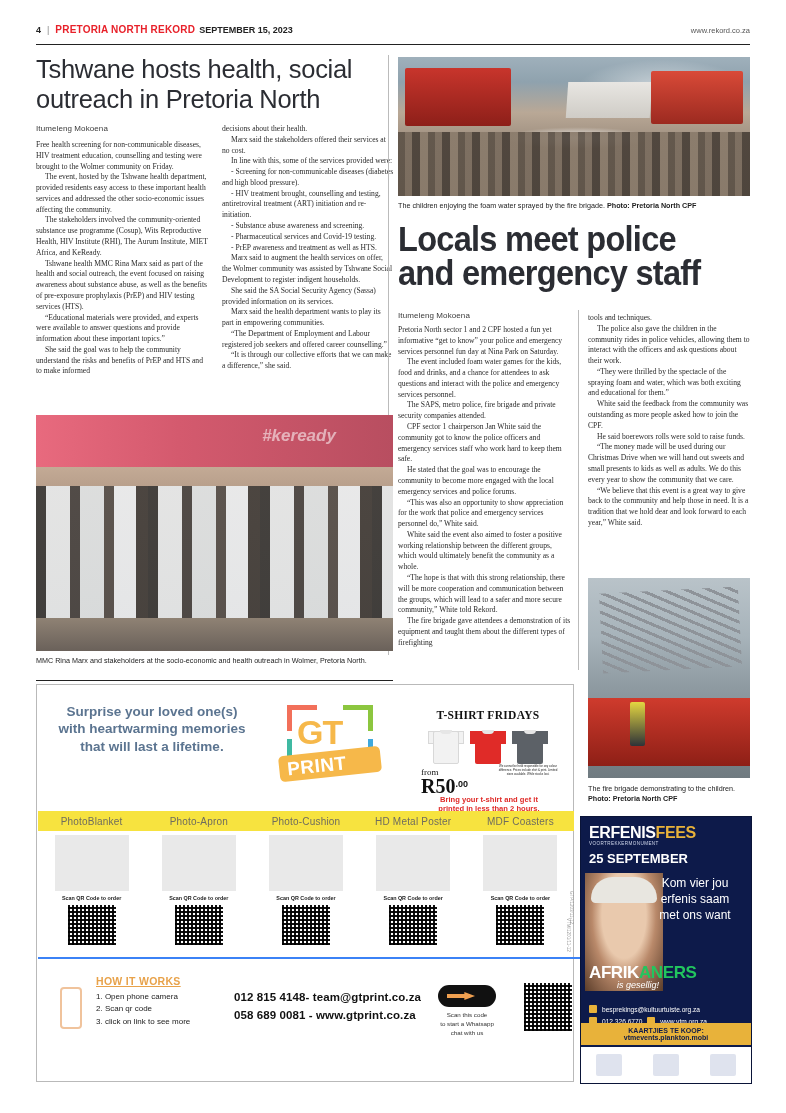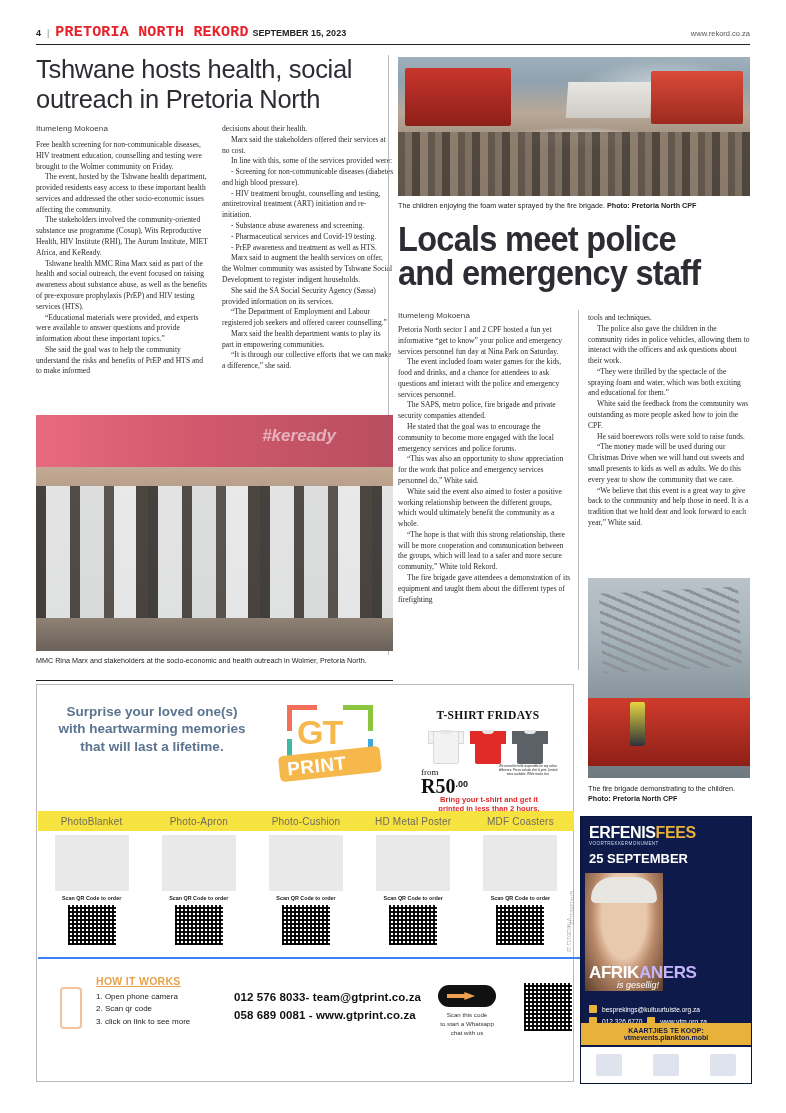--- a/index.html
+++ b/index.html
@@ -12,21 +12,21 @@
   }
   .page { position: relative; width: 786px; height: 1113px; padding: 0; }
 
   
   .masthead {
     position: absolute; left: 36px; top: 24px; width: 714px; height: 18px;
     display: flex; align-items: baseline;
   }
   .mast-page-num { font-size: 9px; font-weight: bold; color: #222; }
   .mast-sep { font-size: 9px; color: #888; margin: 0 6px; }
-  .mast-title { font-size: 15px; font-weight: bold; color: #e8212a; letter-spacing: .2px; font-family: Liberation Mono, monospace; }
+  .mast-title { font-size: 10px; font-weight: bold; color: #e8212a; letter-spacing: .2px; }
   .mast-date { font-size: 9px; font-weight: bold; color: #222; margin-left: 4px; }
   .mast-url { margin-left: auto; font-size: 7.5px; color: #555; }
   .mast-rule { position: absolute; left: 36px; top: 44px; width: 714px; height: 1px; background: #222; }
 
   
   .story1-head {
     position: absolute; left: 36px; top: 55px; width: 345px;
     font-size: 25.5px; line-height: 1.16; font-weight: 400; color: #2b2d33;
     letter-spacing: -.3px;
   }
@@ -272,22 +272,22 @@
       <p class="noind">decisions about their health.</p>
       <p>Marx said the stakeholders offered their services at no cost.</p>
       <p>In line with this, some of the services provided were:</p>
       <p>- Screening for non-communicable diseases (diabetes and high blood pressure).</p>
       <p>- HIV treatment brought, counselling and testing, antiretroviral treatment (ART) initiation and re-initiation.</p>
       <p>- Substance abuse awareness and screening.</p>
       <p>- Pharmaceutical services and Covid-19 testing.</p>
       <p>- PrEP awareness and treatment as well as HTS.</p>
       <p>Marx said to augment the health services on offer, the Wolmer community was assisted by Tshwane Social Development to register indigent households.</p>
       <p>She said the SA Social Security Agency (Sassa) provided information on its services.</p>
+      <p>Marx said the health department wants to play its part in empowering communities.</p>
       <p>“The Department of Employment and Labour registered job seekers and offered career counselling.”</p>
-      <p>Marx said the health department wants to play its part in empowering communities.</p>
       <p>“It is through our collective efforts that we can make a difference,” she said.</p>
     </div>
 
   <div class="vrule" style="left:388px; top:55px; height:600px;"></div>
 
   <div class="photo" id="photo1">
     <div class="p1truck"></div>
     <div class="p1tent"></div>
     <div class="p1truck2"></div>
     <div class="p1foam"></div>
@@ -300,20 +300,21 @@
   <h1 class="story2-head">
     <span>Locals meet police</span><br>
     <span>and emergency staff</span>
   </h1>
   <div class="byline story2-byline">Itumeleng Mokoena</div>
 
   <div class="col" id="s2c1">
       <p class="noind">Pretoria North sector 1 and 2 CPF hosted a fun yet informative “get to know” your police and emergency services personnel fun day at Nina Park on Saturday.</p>
       <p>The event included foam water games for the kids, food and drinks, and a chance for attendees to ask questions and interact with the police and emergency services personnel.</p>
       <p>The SAPS, metro police, fire brigade and private security companies attended.</p>
+      <p>CPF sector 1 chairperson Jan White said the community got to know the police officers and emergency services staff who work hard to keep them safe.</p>
       <p>He stated that the goal was to encourage the community to become more engaged with the local emergency services and police forums.</p>
       <p>“This was also an opportunity to show appreciation for the work that police and emergency services personnel do,” White said.</p>
       <p>White said the event also aimed to foster a positive working relationship between the different groups, which would ultimately benefit the community as a whole.</p>
       <p>“The hope is that with this strong relationship, there will be more cooperation and communication between the groups, which will lead to a safer and more secure community,” White told Rekord.</p>
       <p>The fire brigade gave attendees a demonstration of its equipment and taught them about the different types of firefighting</p>
     </div>
   <div class="col" id="s2c2">
       <p class="noind">tools and techniques.</p>
       <p>The police also gave the children in the community rides in police vehicles, allowing them to interact with the officers and ask questions about their work.</p>
       <p>“They were thrilled by the spectacle of the spraying foam and water, which was both exciting and educational for them.”</p>
@@ -433,21 +434,21 @@
       </div>
     </div>
 
     <div class="howbox">
       <div class="phone-ic"></div>
       <div class="how-title">HOW IT WORKS</div>
       <div class="how-list" style="white-space:pre-line">1. Open phone camera
 2. Scan qr code
 3. click on link to see more</div>
       <div class="contact">
-        <div>012 576 8033- team@gtprint.co.za</div>
+        <div>012 815 4148- team@gtprint.co.za</div>
         <div>058 689 0081 - www.gtprint.co.za</div>
       </div>
       <div class="arrow-blk"></div>
       <div class="scan-txt" style="white-space:pre-line">Scan this code
 to start a Whatsapp
 chat with us</div>
       <div class="wa-qr"></div>
     </div>
 
     <div class="sidecode">GTP/1203/11-12</div>
@@ -455,21 +456,22 @@
 
   <div class="erf">
     <div class="erf-logo">
       <div class="l1"><span>ERFENIS</span><em>FEES</em></div>
       <div class="l2">VOORTREKKERMONUMENT</div>
     </div>
     <div class="erf-date">25 SEPTEMBER</div>
     <div class="erf-kid">
         <div class="hat"></div>
       </div>
-    <div class="erf-afr"><span>AFRIK</span><span style="color:#c4b5fd">ANERS</span></div>
+    <div class="erf-kom">Kom vier jou erfenis saam met ons want</div>
+    <div class="erf-afr"><span>AFRIK</span><span style="color:#22c55e">ANERS</span></div>
     <div class="erf-sub">is gesellig!</div>
 
     <div class="erf-rows">
       <div class="erf-row">
         <span class="ic"></span>
         <span>besprekings@kultuurtuiste.org.za</span>
       </div>
       <div class="erf-row">
         <span class="ic"></span>
         <span>012 326 6770</span>

